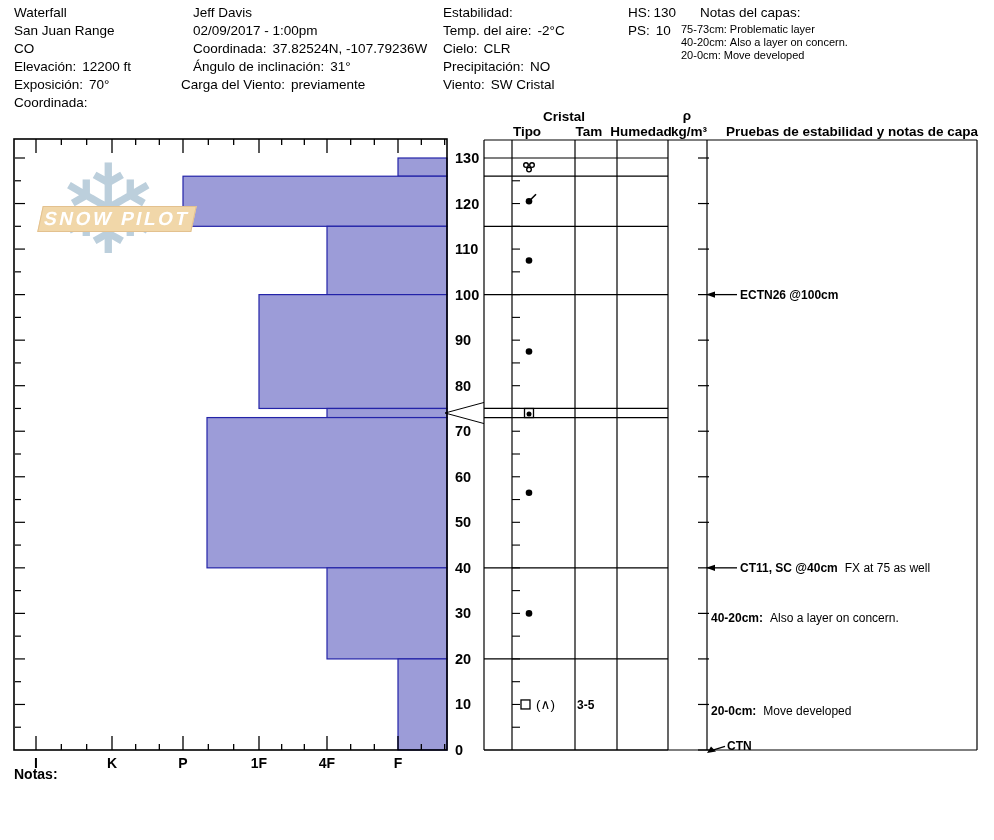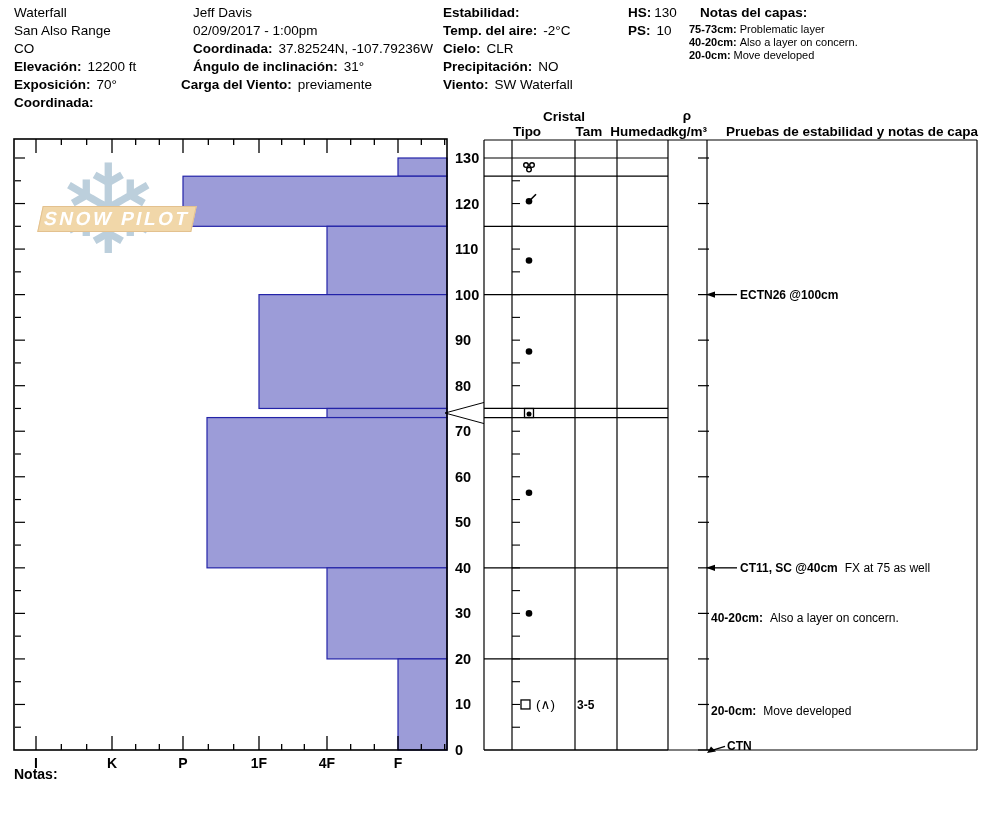--- a/index.html
+++ b/index.html
@@ -1,53 +1,53 @@
 <!DOCTYPE html>
 <html><head>
 <meta charset="utf-8">
 <style>
   html,body{margin:0;padding:0;}
   body{width:994px;height:840px;position:relative;background:#fff;color:#000;
        font-family:"Liberation Sans",sans-serif;overflow:hidden;}
   .line{position:absolute;font-size:13.5px;white-space:nowrap;line-height:18px;text-align:center;}
-  .b{font-weight:bold;}
-  .small{font-size:11px;line-height:13px;margin-left:8px;}
+  .b{font-weight:normal;}
+  .small{font-size:11px;line-height:13px;}
   .gap2{margin-left:3px;}
   .gap6{margin-left:6px;}
   #chart{position:absolute;left:0;top:0;}
   #snowflake{position:absolute;left:56px;top:148px;font-size:124px;line-height:1;
              color:#bccfdc;font-family:"DejaVu Sans",sans-serif;}
   #banner{position:absolute;left:40px;top:206px;width:152px;height:24px;
           background:#f1d7a9;border:1px solid #e3c18f;transform:skewX(-12deg);
           display:flex;align-items:center;justify-content:center;}
   #banner span{color:#ffffff;font-weight:bold;font-size:19px;letter-spacing:2.5px;}
   #notas{position:absolute;left:14px;top:766px;font-size:14px;font-weight:bold;}
 </style>
 </head>
 <body>
 
 <div>
   <div class="line" style="left:14px;top:4px">Waterfall</div>
-  <div class="line" style="left:14px;top:22px">San Also Range</div>
+  <div class="line" style="left:14px;top:22px">San Juan Range</div>
   <div class="line" style="left:14px;top:40px">CO</div>
   <div class="line" style="left:14px;top:58px"><span class="b">Elevación:</span><span class="gap6">12200 ft</span></div>
   <div class="line" style="left:14px;top:76px"><span class="b">Exposición:</span><span class="gap6">70°</span></div>
   <div class="line" style="left:14px;top:94px"><span class="b">Coordinada:</span><span class="gap6"></span></div>
 
   <div class="line" style="left:193px;top:4px">Jeff Davis</div>
   <div class="line" style="left:193px;top:22px">02/09/2017 - 1:00pm</div>
   <div class="line" style="left:193px;top:40px"><span class="b">Coordinada:</span><span class="gap6">37.82524N, -107.79236W</span></div>
   <div class="line" style="left:193px;top:58px"><span class="b">Ángulo de inclinación:</span><span class="gap6">31°</span></div>
   <div class="line" style="left:181px;top:76px"><span class="b">Carga del Viento:</span><span class="gap6">previamente</span></div>
 
   <div class="line" style="left:443px;top:4px"><span class="b">Estabilidad:</span><span class="gap6"></span></div>
   <div class="line" style="left:443px;top:22px"><span class="b">Temp. del aire:</span><span class="gap6">-2°C</span></div>
   <div class="line" style="left:443px;top:40px"><span class="b">Cielo:</span><span class="gap6">CLR</span></div>
   <div class="line" style="left:443px;top:58px"><span class="b">Precipitación:</span><span class="gap6">NO</span></div>
-  <div class="line" style="left:443px;top:76px"><span class="b">Viento:</span><span class="gap6">SW Waterfall</span></div>
+  <div class="line" style="left:443px;top:76px"><span class="b">Viento:</span><span class="gap6">SW Cristal</span></div>
 
   <div class="line" style="left:628px;top:4px"><span class="b">HS:</span><span class="gap2">130</span></div>
   <div class="line" style="left:628px;top:22px"><span class="b">PS:</span><span class="gap6">10</span></div>
 
   <div class="line b" style="left:700px;top:4px">Notas del capas:</div>
   <div class="line small" style="left:681px;top:23px"><span class="b">75-73cm:</span><span class="gap2">Problematic layer</span></div>
   <div class="line small" style="left:681px;top:36px"><span class="b">40-20cm:</span><span class="gap2">Also a layer on concern.</span></div>
   <div class="line small" style="left:681px;top:49px"><span class="b">20-0cm:</span><span class="gap2">Move developed</span></div>
 </div>
 

